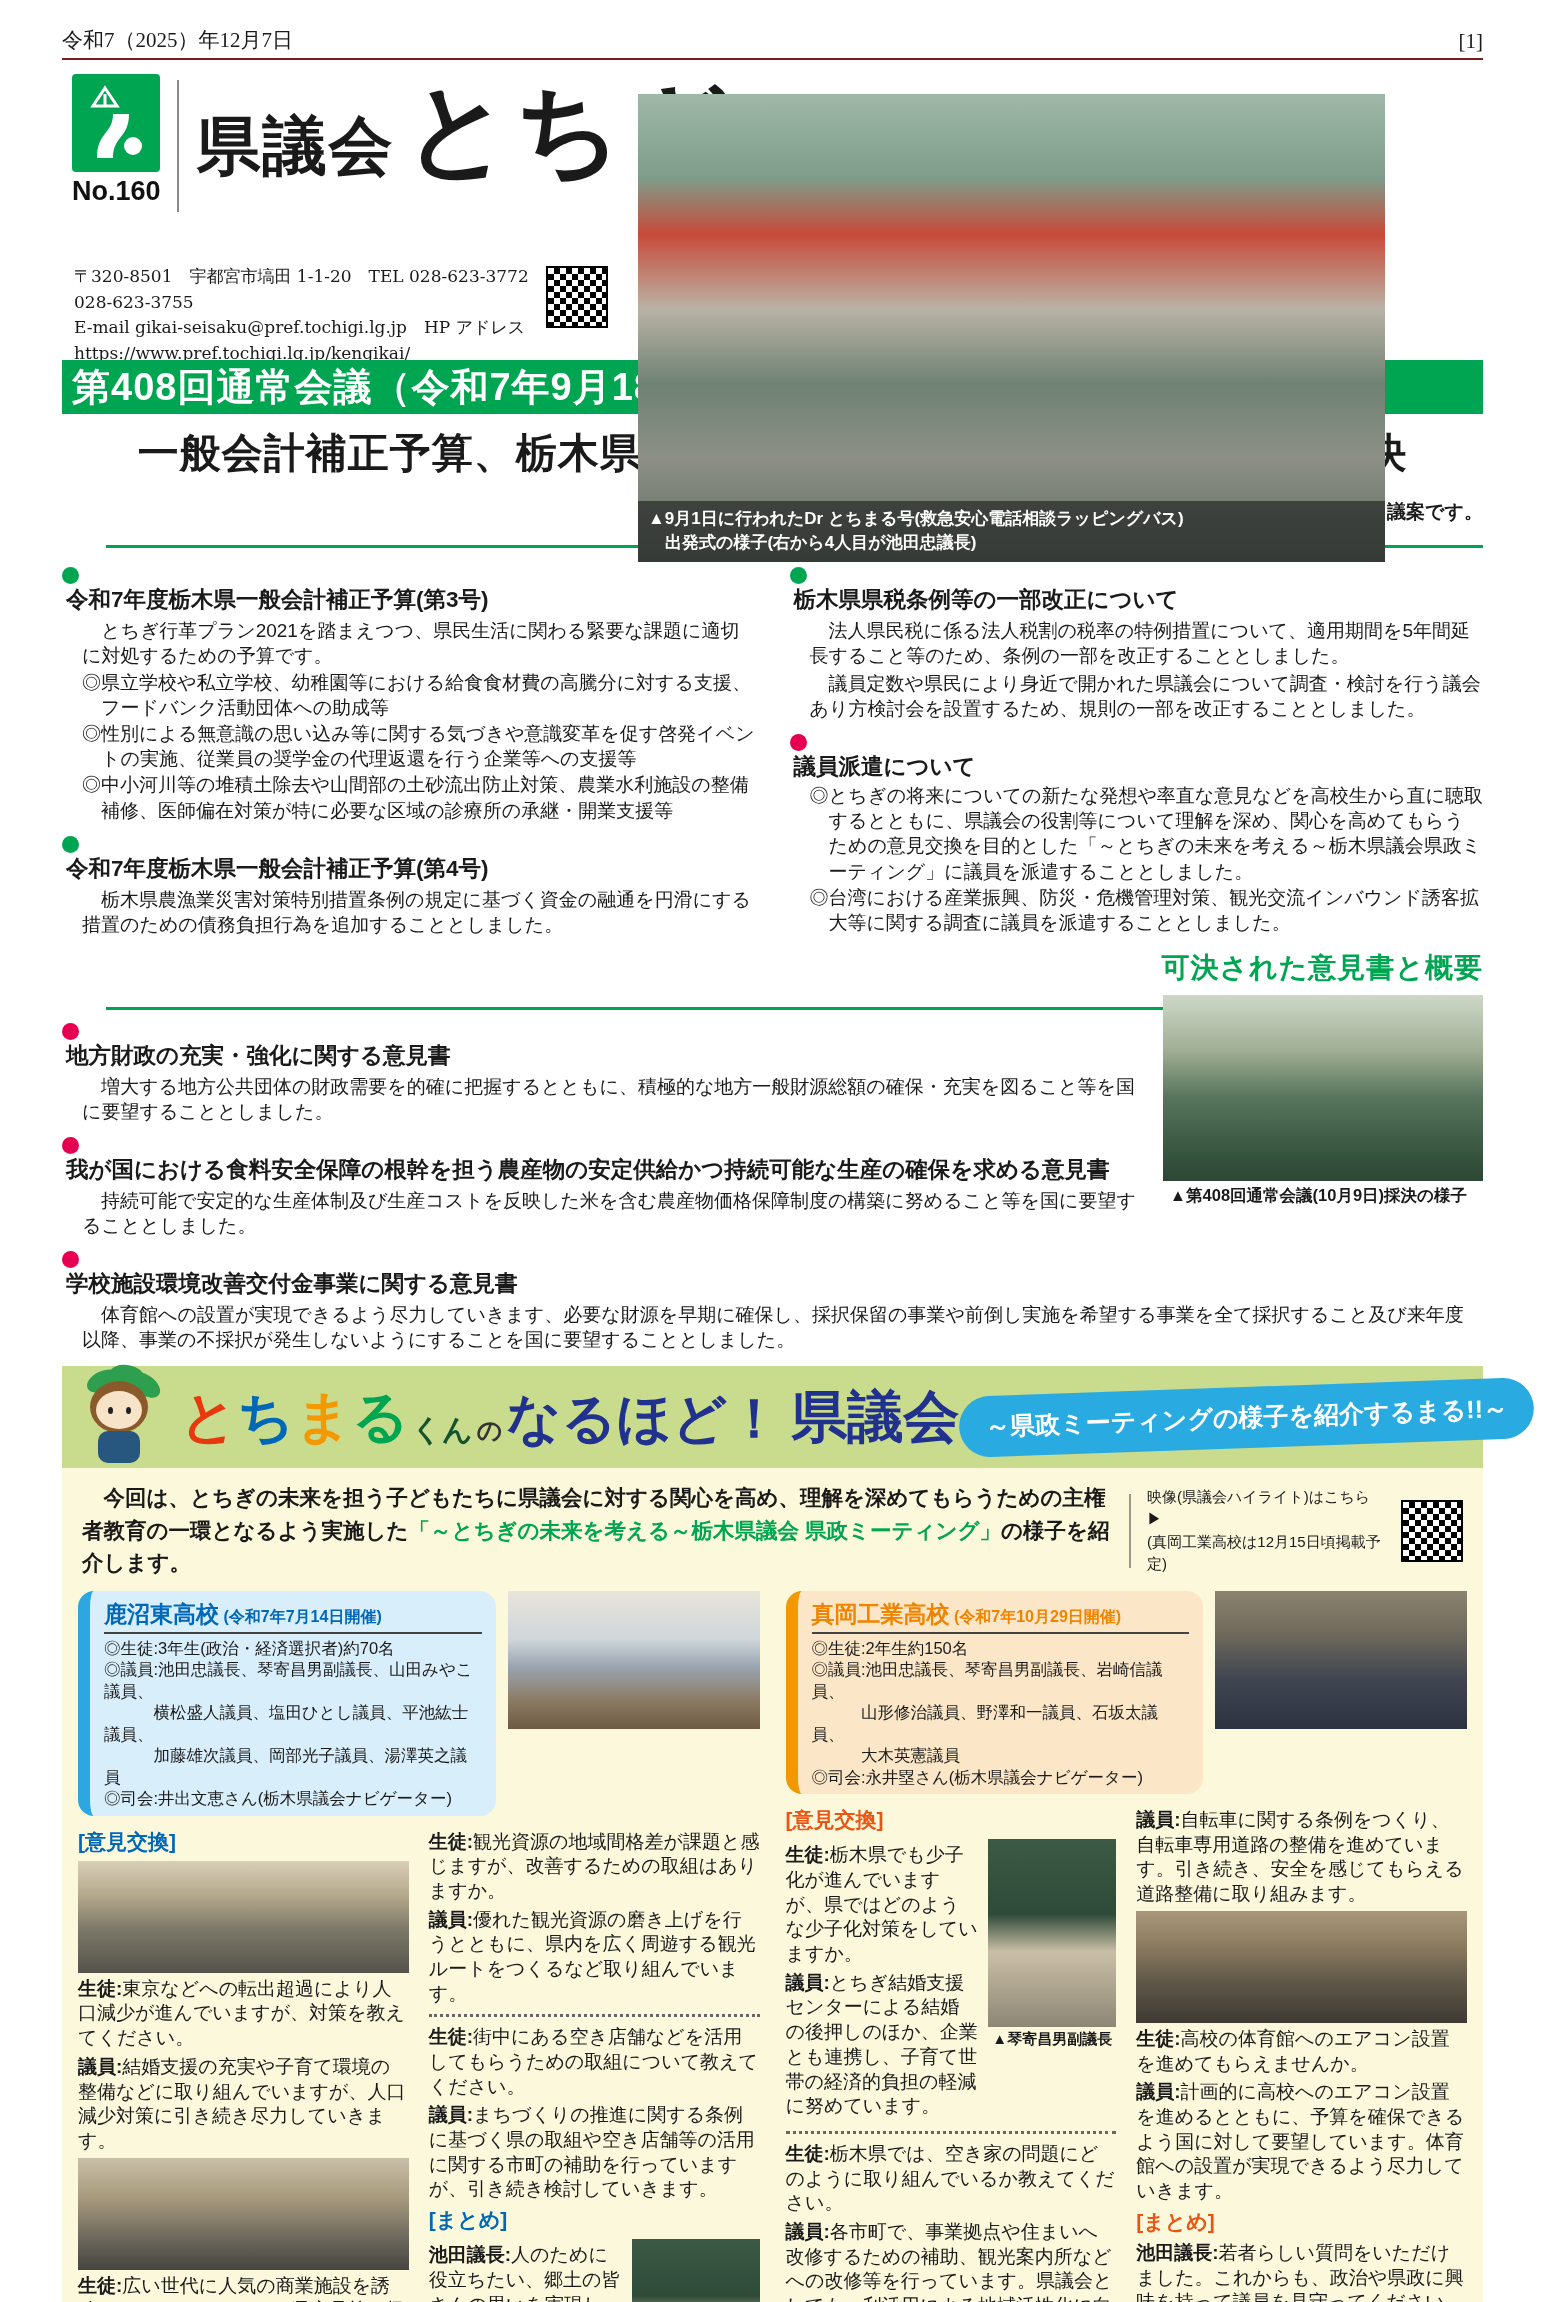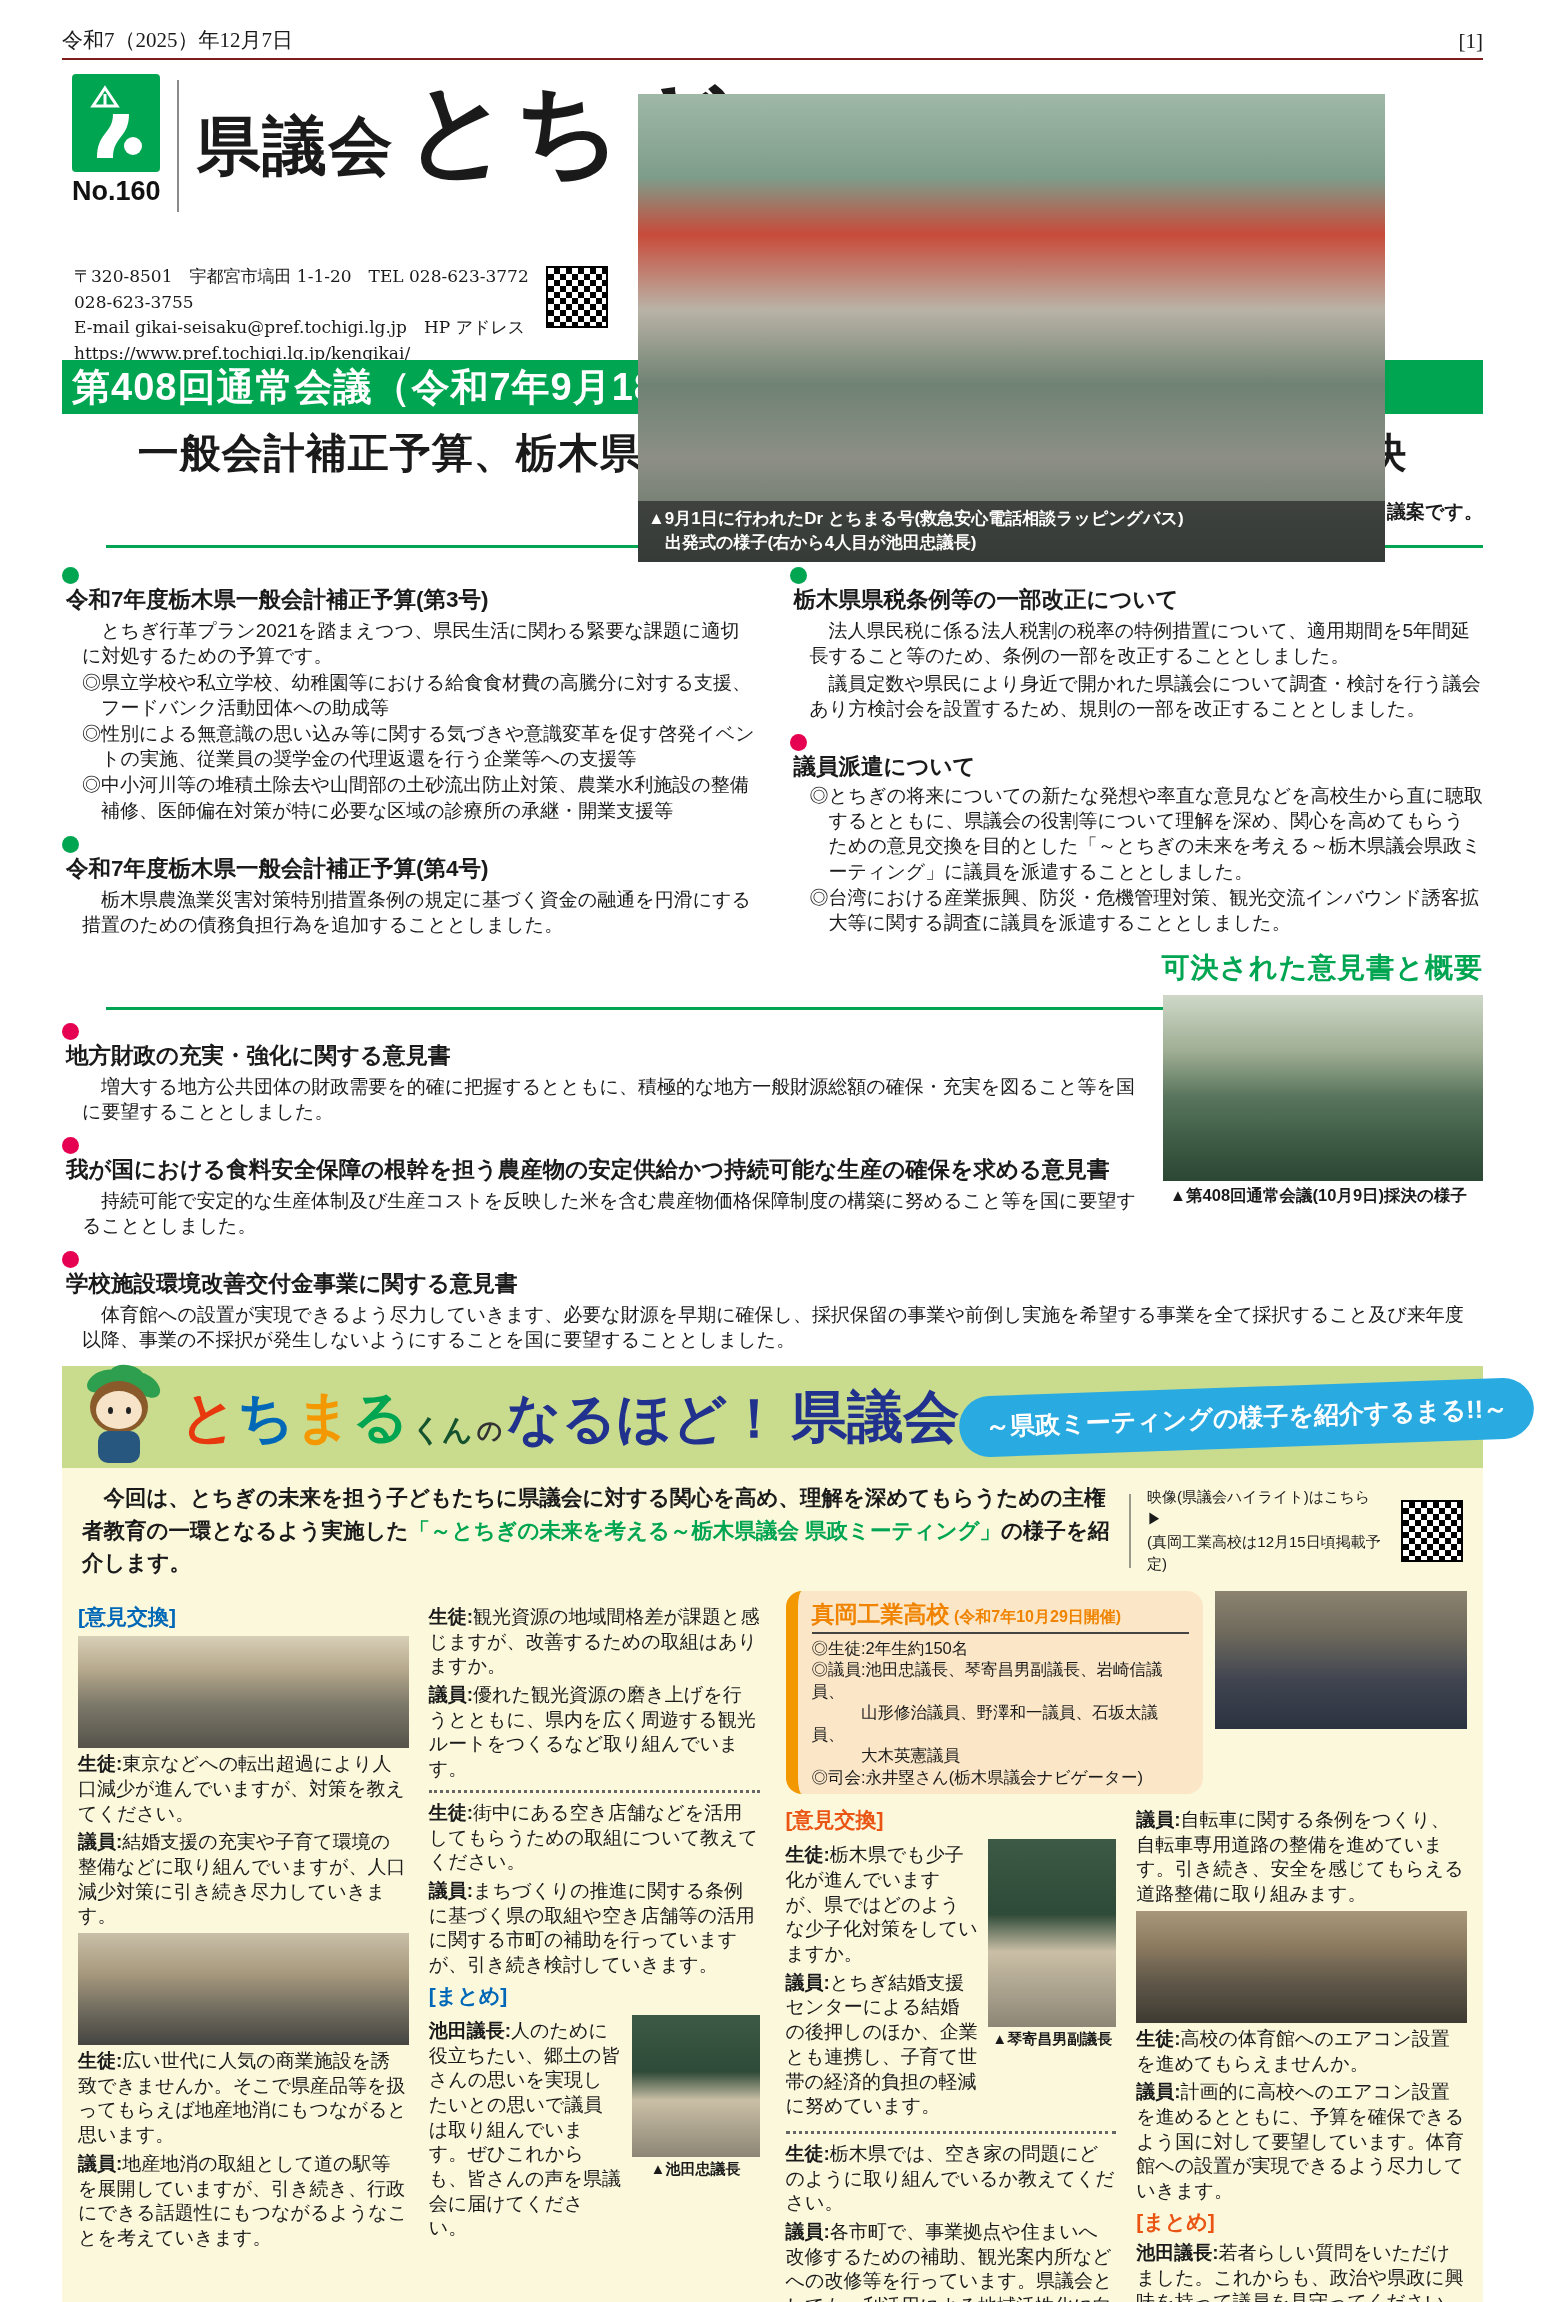--- a/index.html
+++ b/index.html
@@ -262,20 +262,34 @@
       <div class="intro-text"><span>　今回は、とちぎの未来を担う子どもたちに県議会に対する関心を高め、理解を深めてもらうための主権者教育の一環となるよう実施した</span><span class="hl">「～とちぎの未来を考える～栃木県議会 県政ミーティング」</span><span>の様子を紹介します。</span></div>
       <div class="intro-div"></div>
       <div class="video-note">映像(県議会ハイライト)はこちら▶
 (真岡工業高校は12月15日頃掲載予定)</div>
       <div class="qr2"></div>
     </div>
 
     <div class="panels">
 
       <div class="panel panel-a">
+        <div class="sp-head">
+          <div class="sp-headbox">
+            <div class="sp-titlerow">
+              <span class="sp-name">鹿沼東高校</span>
+              <span class="sp-date">(令和7年7月14日開催)</span>
+            </div>
+            <div class="sp-detail">◎生徒:3年生(政治・経済選択者)約70名</div>
+            <div class="sp-detail">◎議員:池田忠議長、琴寄昌男副議長、山田みやこ議員、
+　　　横松盛人議員、塩田ひとし議員、平池紘士議員、
+　　　加藤雄次議員、岡部光子議員、湯澤英之議員</div>
+            <div class="sp-detail">◎司会:井出文恵さん(栃木県議会ナビゲーター)</div>
+          </div>
+          <div class="sp-photo ph-ga"></div>
+        </div>
         <div class="sp-cols">
           <div class="sp-col">
             <div class="sec-label">[意見交換]</div>
             <div class="cphoto ph-c1"></div>
             <p class="qa"><b>生徒:</b><span>東京などへの転出超過により人口減少が進んでいますが、対策を教えてください。</span></p>
             <p class="qa"><b>議員:</b><span>結婚支援の充実や子育て環境の整備などに取り組んでいますが、人口減少対策に引き続き尽力していきます。</span></p>
             <div class="cphoto ph-c2"></div>
             <p class="qa"><b>生徒:</b><span>広い世代に人気の商業施設を誘致できませんか。そこで県産品等を扱ってもらえば地産地消にもつながると思います。</span></p>
             <p class="qa"><b>議員:</b><span>地産地消の取組として道の駅等を展開していますが、引き続き、行政にできる話題性にもつながるようなことを考えていきます。</span></p>
           </div>

